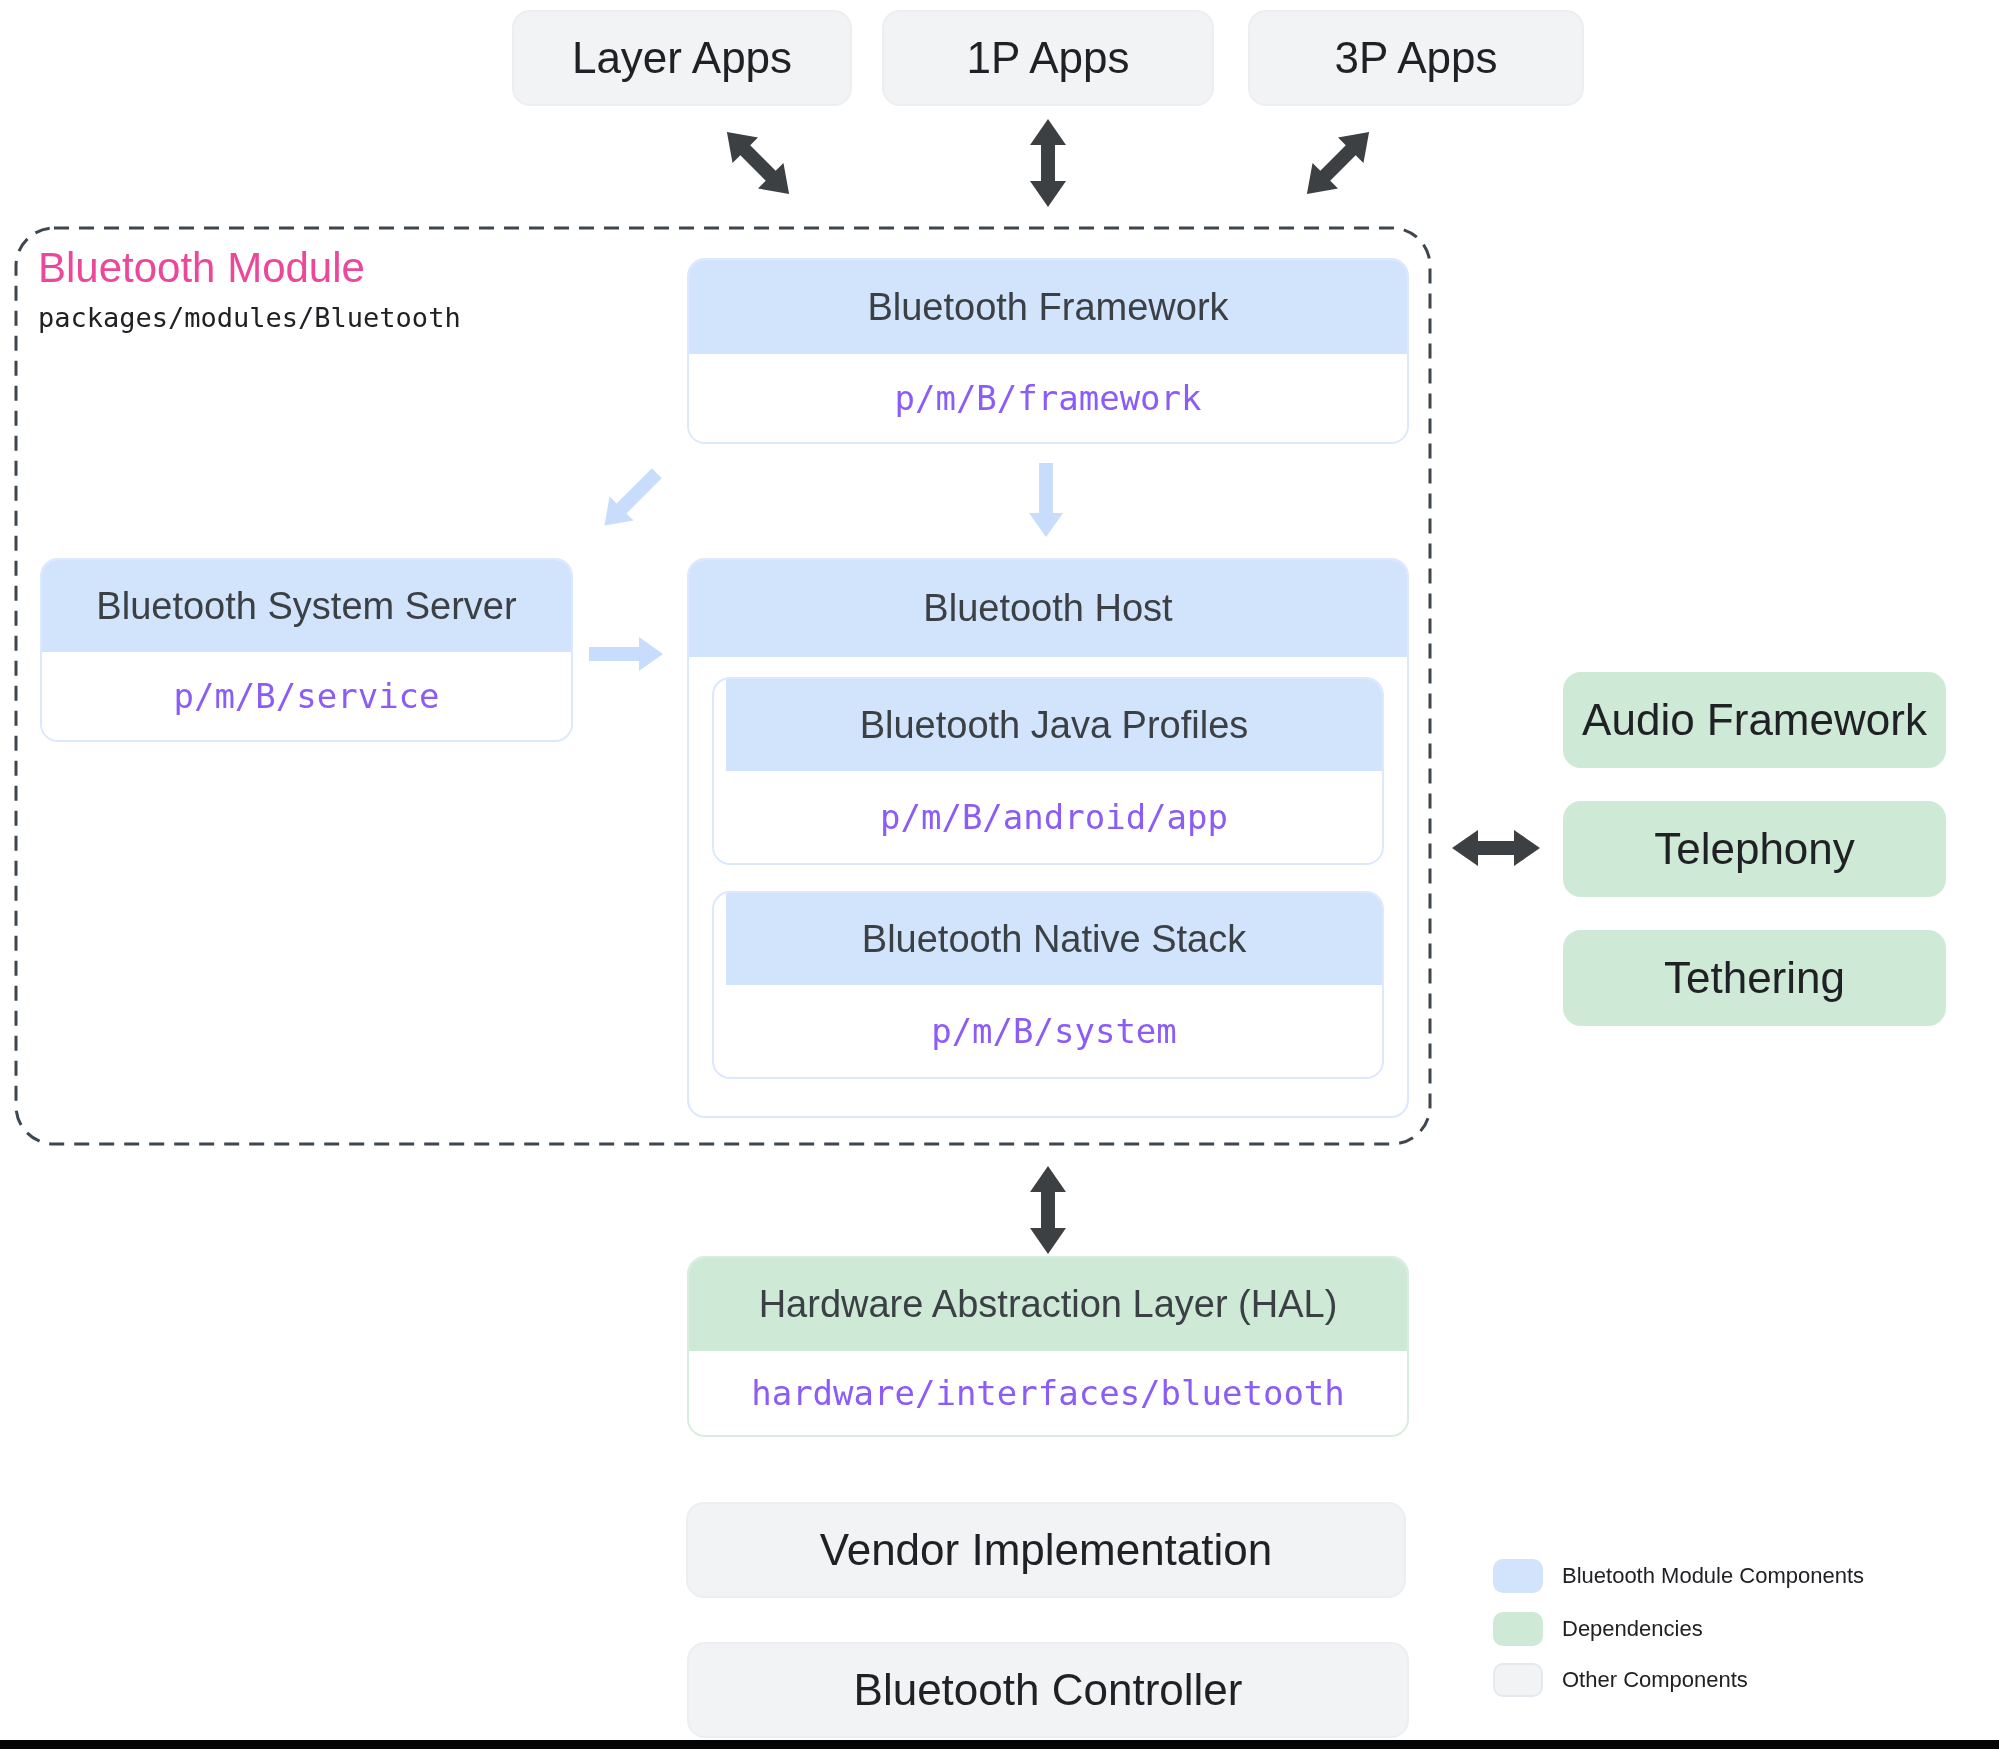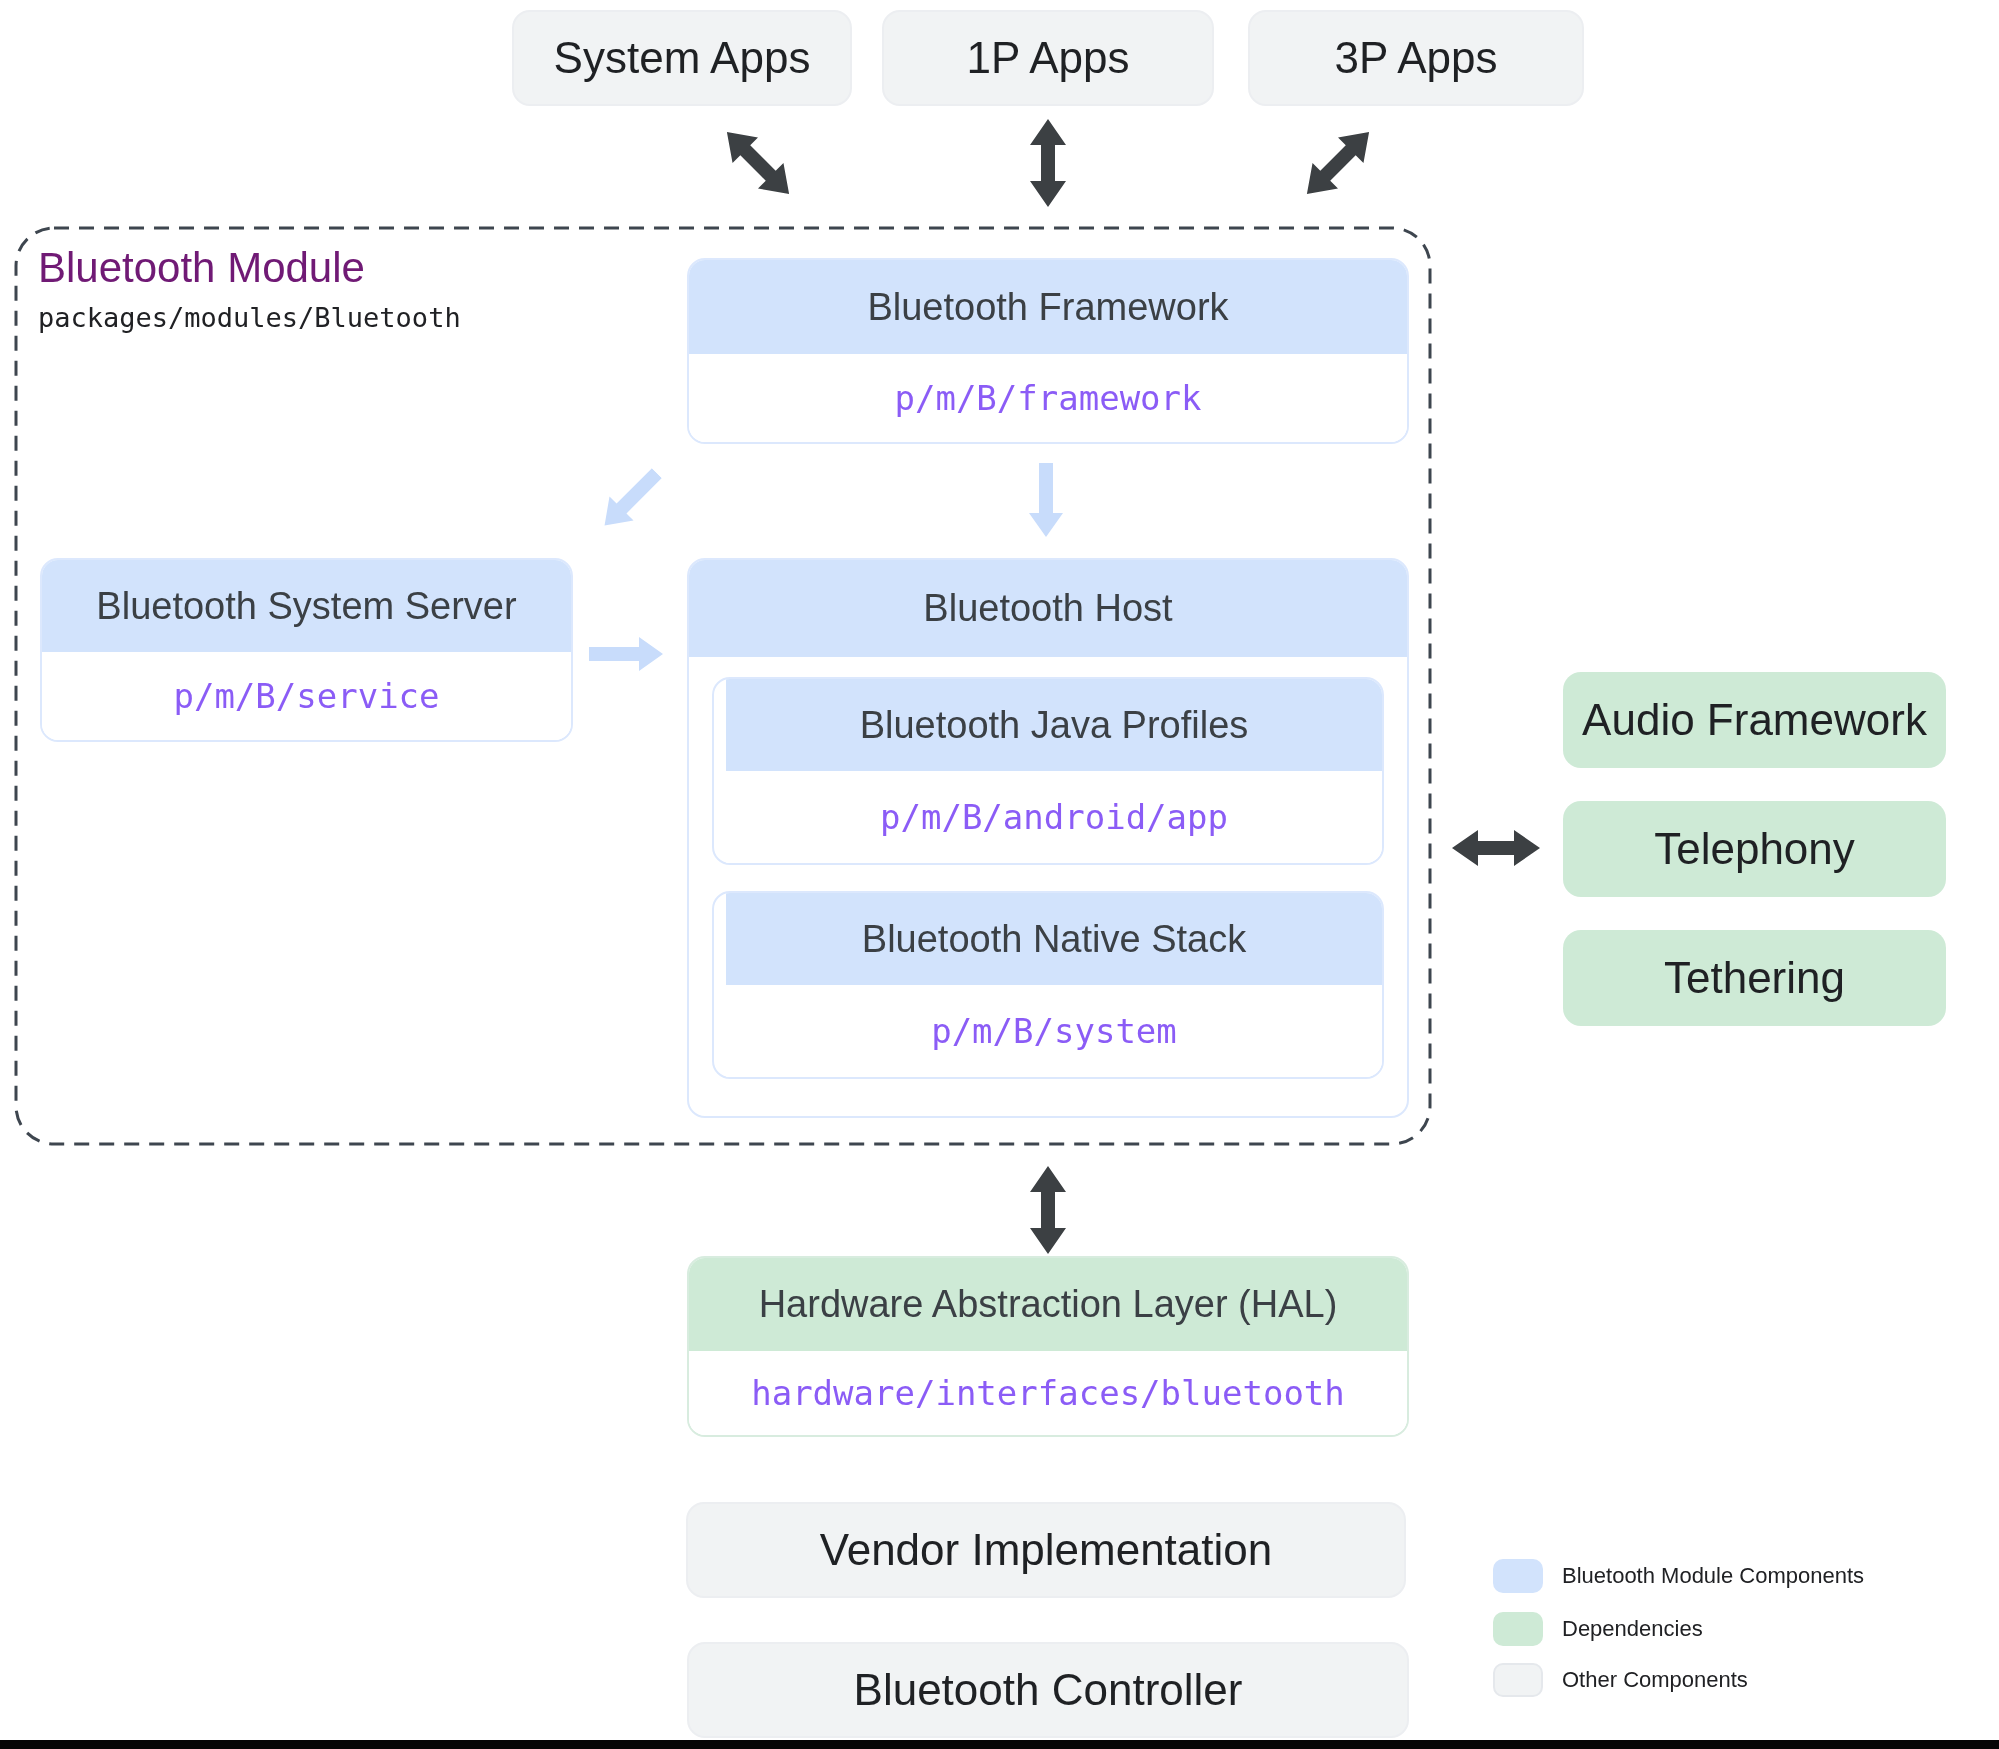--- a/index.html
+++ b/index.html
@@ -28,39 +28,39 @@
   .card.greenhdr .card-header{background:#ceead6;color:#3b4045;}
   .card-body{
     background:#ffffff;flex:1 1 auto;display:flex;align-items:center;justify-content:center;
     font-family:"DejaVu Sans Mono",monospace;font-size:34px;color:#8b5cf6;
   }
   .host-body{flex:1 1 auto;padding:20px 23px 0 23px;}
   .card.nested{position:relative;width:auto;padding-left:12px;}
   .card.nested + .card.nested{margin-top:26px;}
   .nested .card-header{height:92px;}
   .nested .card-body{height:92px;flex:0 0 auto;}
-  .module-title{position:absolute;left:38px;top:244px;font-size:42px;color:#701a75;}
+  .module-title{position:absolute;left:38px;top:244px;font-size:42px;color:#ec4899;}
   .module-path{
     position:absolute;left:38px;top:302px;font-family:"DejaVu Sans Mono",monospace;
     font-size:27px;color:#202124;
   }
   .arrow{position:absolute;}
   .legend-row{position:absolute;display:flex;align-items:center;}
   .legend-swatch{width:50px;height:34px;border-radius:10px;flex:0 0 auto;}
   .legend-swatch.bordered{border:2px solid #e5e8ec;box-sizing:border-box;}
   .legend-label{margin-left:19px;font-size:22px;color:#202124;white-space:nowrap;}
   .bottom-bar{position:absolute;left:0;bottom:0;width:100%;height:9px;background:#050505;}
 </style>
 </head>
 <body>
 
 <div class="canvas">
 
   <div class="pill" style="left:512px;top:10px;width:340px">
-    <span>System Apps</span>
+    <span>Layer Apps</span>
   </div>
   <div class="pill" style="left:882px;top:10px;width:332px">
     <span>1P Apps</span>
   </div>
   <div class="pill" style="left:1248px;top:10px;width:336px">
     <span>3P Apps</span>
   </div>
 
   <svg class="arrow" style="left:736px;top:119px;transform:rotate(-45deg)" width="44" height="88" viewBox="0 0 44 88">
     <polygon points="22,0 40,26 29,26 29,62 40,62 22,88 4,62 15,62 15,26 4,26" fill="#3c4043"></polygon>

